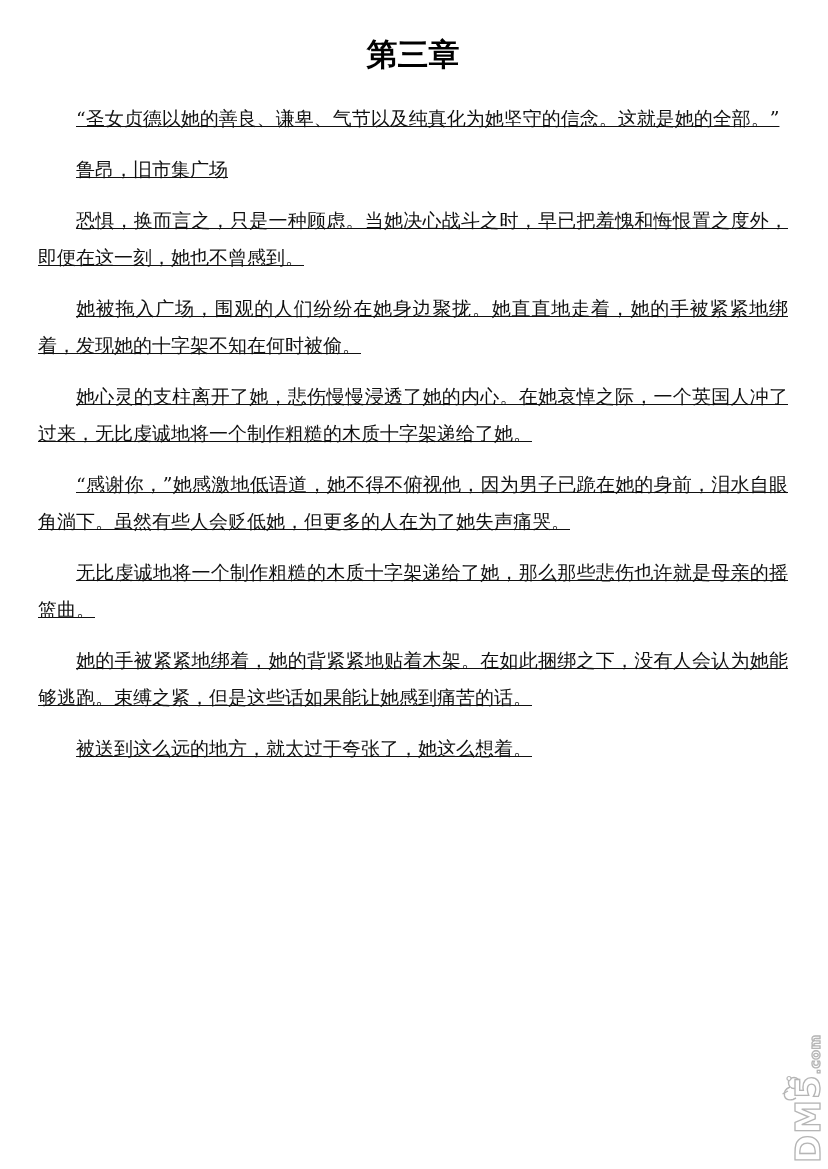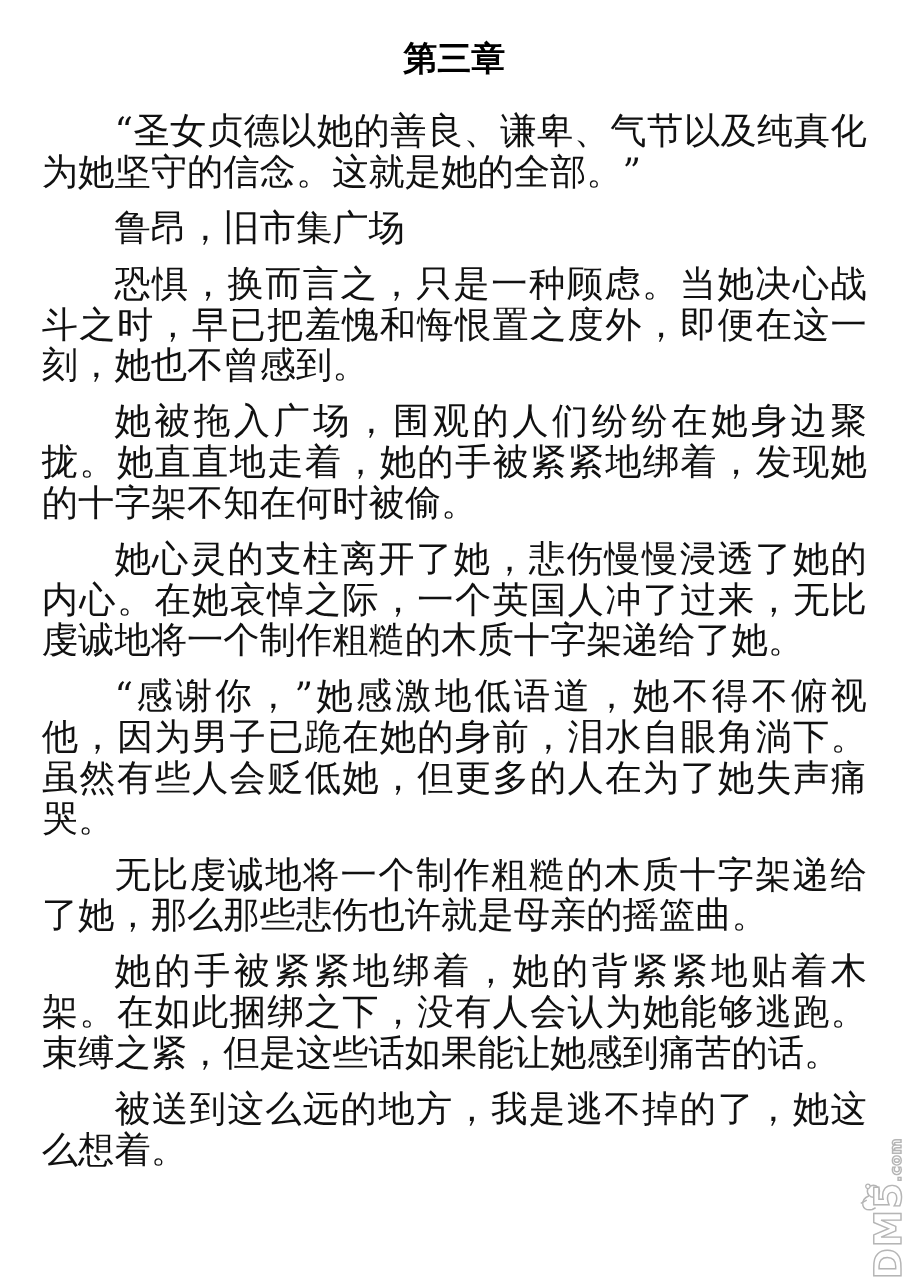--- a/index.html
+++ b/index.html
@@ -27,26 +27,27 @@
     margin: 0 0 26px 0;
     text-align: center;
     font-family: "DejaVu Sans", "Liberation Sans", sans-serif;
     font-weight: bold;
     font-size: 31px;
     line-height: 40px;
     color: #000000;
   }
   .body-text p {
     margin: 0 0 14px 0;
-    font-size: 33px;
+    font-size: 19px;
     line-height: 37px;
     text-indent: 2em;
     text-align: justify;
     letter-spacing: 0;
     word-break: break-all;
+    text-decoration: underline;
   }
   
   .watermark {
     position: absolute;
     right: 0px;
     bottom: 6px;
     width: 34px;
     height: 170px;
     pointer-events: none;
   }
@@ -88,21 +89,21 @@
 
     <div class="body-text">
       <p>“圣女贞德以她的善良、谦卑、气节以及纯真化为她坚守的信念。这就是她的全部。”</p>
       <p>鲁昂，旧市集广场</p>
       <p>恐惧，换而言之，只是一种顾虑。当她决心战斗之时，早已把羞愧和悔恨置之度外，即便在这一刻，她也不曾感到。</p>
       <p>她被拖入广场，围观的人们纷纷在她身边聚拢。她直直地走着，她的手被紧紧地绑着，发现她的十字架不知在何时被偷。</p>
       <p>她心灵的支柱离开了她，悲伤慢慢浸透了她的内心。在她哀悼之际，一个英国人冲了过来，无比虔诚地将一个制作粗糙的木质十字架递给了她。</p>
       <p>“感谢你，”她感激地低语道，她不得不俯视他，因为男子已跪在她的身前，泪水自眼角淌下。虽然有些人会贬低她，但更多的人在为了她失声痛哭。</p>
       <p>无比虔诚地将一个制作粗糙的木质十字架递给了她，那么那些悲伤也许就是母亲的摇篮曲。</p>
       <p>她的手被紧紧地绑着，她的背紧紧地贴着木架。在如此捆绑之下，没有人会认为她能够逃跑。束缚之紧，但是这些话如果能让她感到痛苦的话。</p>
-      <p>被送到这么远的地方，我是逃不掉的了，她这么想着。</p>
+      <p>被送到这么远的地方，就太过于夸张了，她这么想着。</p>
     </div>
   </div>
 
   <div class="watermark">
     <svg class="wm-mascot" viewBox="0 0 24 28" fill="none" xmlns="http://www.w3.org/2000/svg">
       <circle cx="14" cy="8" r="5.5" stroke="#b5b5b5" stroke-width="1.4" fill="#ffffff"></circle>
       <circle cx="9" cy="3.5" r="2" stroke="#b5b5b5" stroke-width="1.2" fill="#ffffff"></circle>
       <path d="M10 12 Q3 15 4.5 21 Q6 26 13 24.5 L16 23" stroke="#b5b5b5" stroke-width="1.4" fill="#ffffff"></path>
       <path d="M8 16 L2.5 19" stroke="#b5b5b5" stroke-width="1.2"></path>
     </svg>

